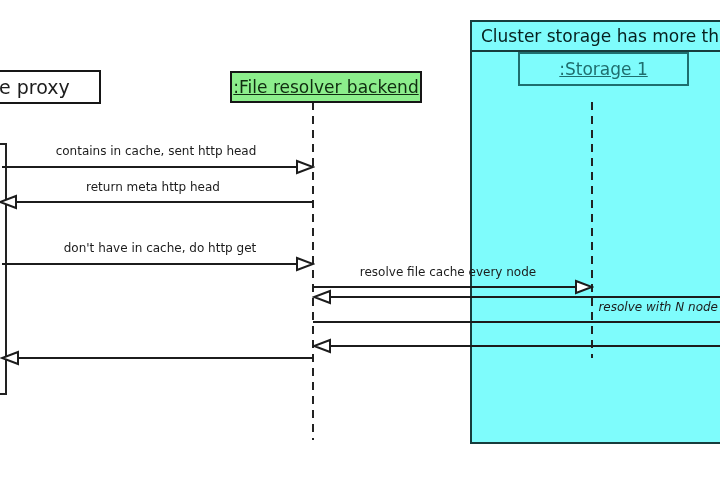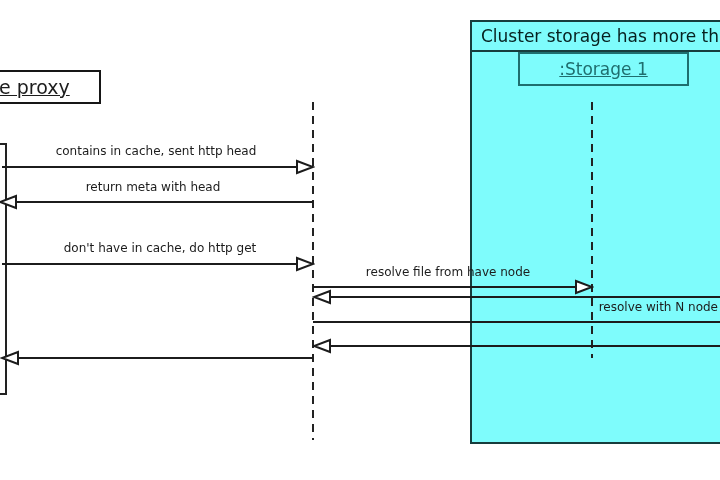--- a/index.html
+++ b/index.html
@@ -29,21 +29,21 @@
 
   
   .obj-box {
     border: 2px solid #161616;
     display: flex; align-items: center; justify-content: center;
     white-space: nowrap;
   }
   .proxy-box  { left: -98px; top: 70px; width: 195px; height: 30px; background: #ffffff; }
   .proxy-box .lbl {
     position: absolute; left: 95px; top: 4px;
-    font-size: 19px; text-decoration: underline;
+    font-size: 19px; 
   }
   .resolver-box {
     left: 230px; top: 71px; width: 188px; height: 28px;
     background: var(--resolver-fill, #8cee8c);
     font-size: 17px;
   }
   .resolver-box .lbl { text-decoration: underline; color: #102c10; }
   .storage-box {
     left: 518px; top: 52px; width: 167px; height: 30px;
     border: 2px solid var(--storage-accent, #1f6e6e);
@@ -85,55 +85,58 @@
 
   <div class="abs lifeline" style="left:312px; top:102px; height:338px;"></div>
   <div class="abs lifeline" style="left:591px; top:102px; height:256px;"></div>
 
   <div class="abs activation"></div>
 
   <div class="abs obj-box proxy-box">
     <span class="lbl">e proxy</span>
   </div>
 
+  <div class="abs obj-box resolver-box">
+    <span class="lbl">:File resolver backend</span>
+  </div>
 
   <div class="abs obj-box storage-box">
     <span class="lbl">:Storage 1</span>
   </div>
 
   <div class="abs msg-label" style="left:156px; top:144px;">contains in cache, sent http head</div>
   <div class="abs msg-line" style="left:2px; top:166px; width:294px;"></div>
   <svg class="abs arrow-svg" style="left:295px; top:159px;" width="20" height="16">
     <polygon points="2,2 18,8 2,14"></polygon>
   </svg>
 
-  <div class="abs msg-label" style="left:153px; top:180px;">return meta with head</div>
+  <div class="abs msg-label" style="left:153px; top:180px;">return meta http head</div>
   <div class="abs msg-line" style="left:16px; top:201px; width:297px;"></div>
   <svg class="abs arrow-svg" style="left:-2px; top:194px;" width="20" height="16">
     <polygon points="18,2 2,8 18,14"></polygon>
   </svg>
 
   <div class="abs msg-label" style="left:160px; top:241px;text-align:right;">don't have in cache, do http get</div>
   <div class="abs msg-line" style="left:2px; top:263px; width:294px;"></div>
   <svg class="abs arrow-svg" style="left:295px; top:256px;" width="20" height="16">
     <polygon points="2,2 18,8 2,14"></polygon>
   </svg>
 
-  <div class="abs msg-label" style="left:448px; top:265px;">resolve file from have node</div>
+  <div class="abs msg-label" style="left:448px; top:265px;">resolve file cache every node</div>
   <div class="abs msg-line" style="left:313px; top:286px; width:262px;"></div>
   <svg class="abs arrow-svg" style="left:574px; top:279px;" width="20" height="16">
     <polygon points="2,2 18,8 2,14"></polygon>
   </svg>
 
   <div class="abs msg-line" style="left:330px; top:296px; width:398px;"></div>
   <svg class="abs arrow-svg" style="left:312px; top:289px;" width="20" height="16">
     <polygon points="18,2 2,8 18,14"></polygon>
   </svg>
 
-  <div class="abs msg-label right-aligned" style="right:2px; top:300px;">resolve with N node</div>
+  <div class="abs msg-label right-aligned" style="right:2px; top:300px;font-style:italic;">resolve with N node</div>
   <div class="abs msg-line" style="left:313px; top:321px; width:415px;"></div>
 
   <div class="abs msg-line" style="left:330px; top:345px; width:398px;"></div>
   <svg class="abs arrow-svg" style="left:312px; top:338px;" width="20" height="16">
     <polygon points="18,2 2,8 18,14"></polygon>
   </svg>
 
   <div class="abs msg-line" style="left:16px; top:357px; width:297px;"></div>
   <svg class="abs arrow-svg" style="left:0px; top:350px;" width="20" height="16">
     <polygon points="18,2 2,8 18,14"></polygon>

